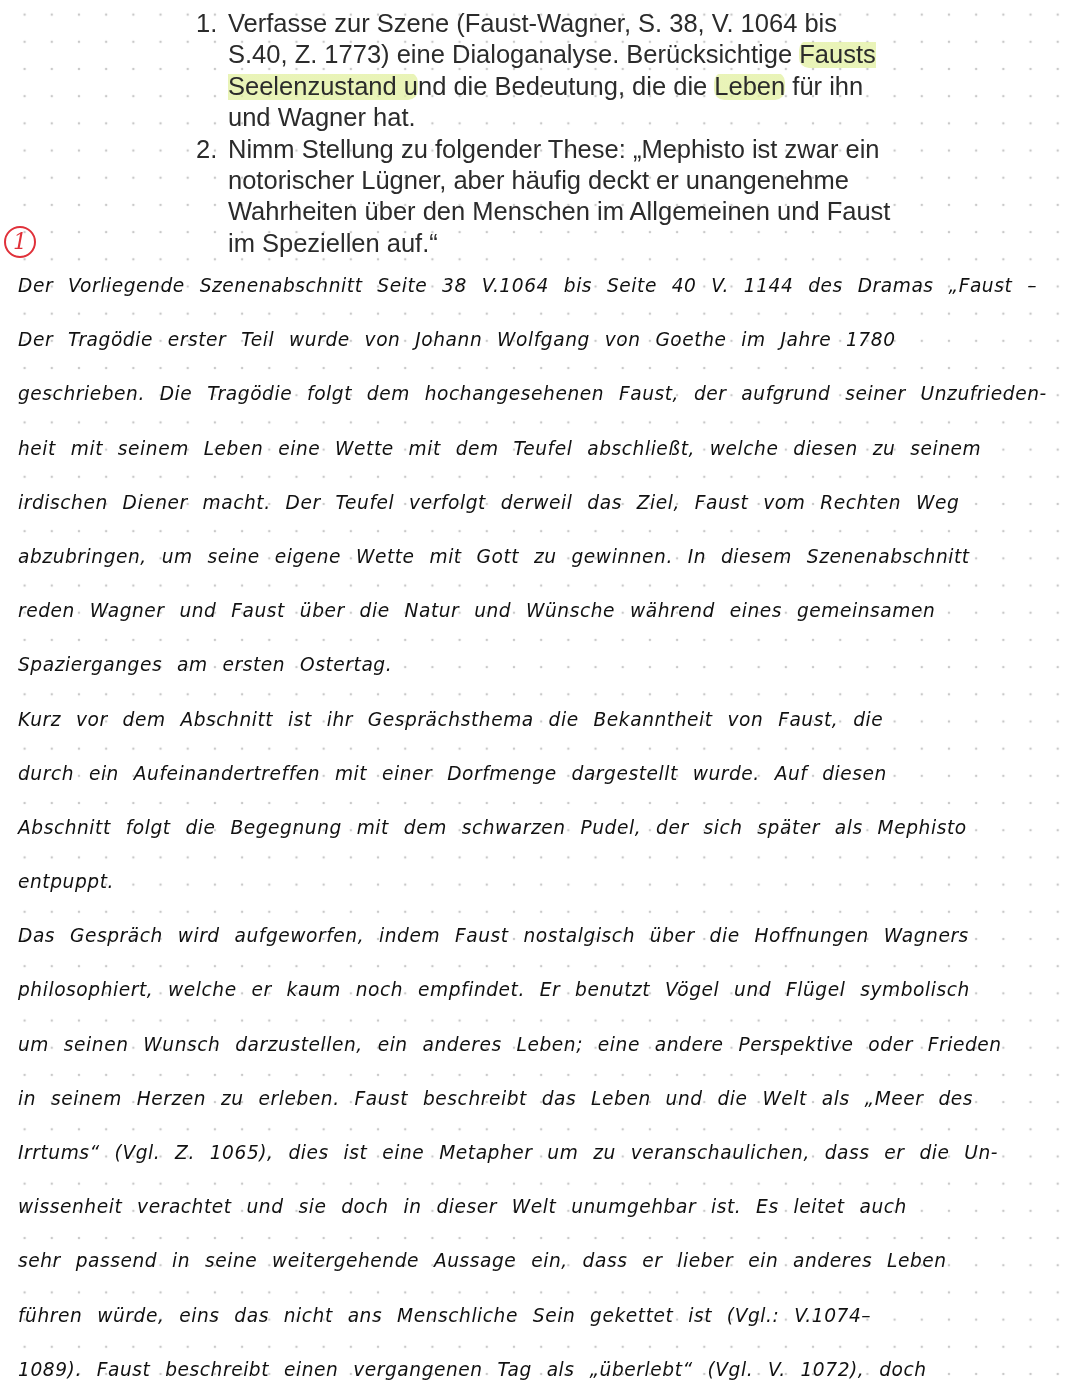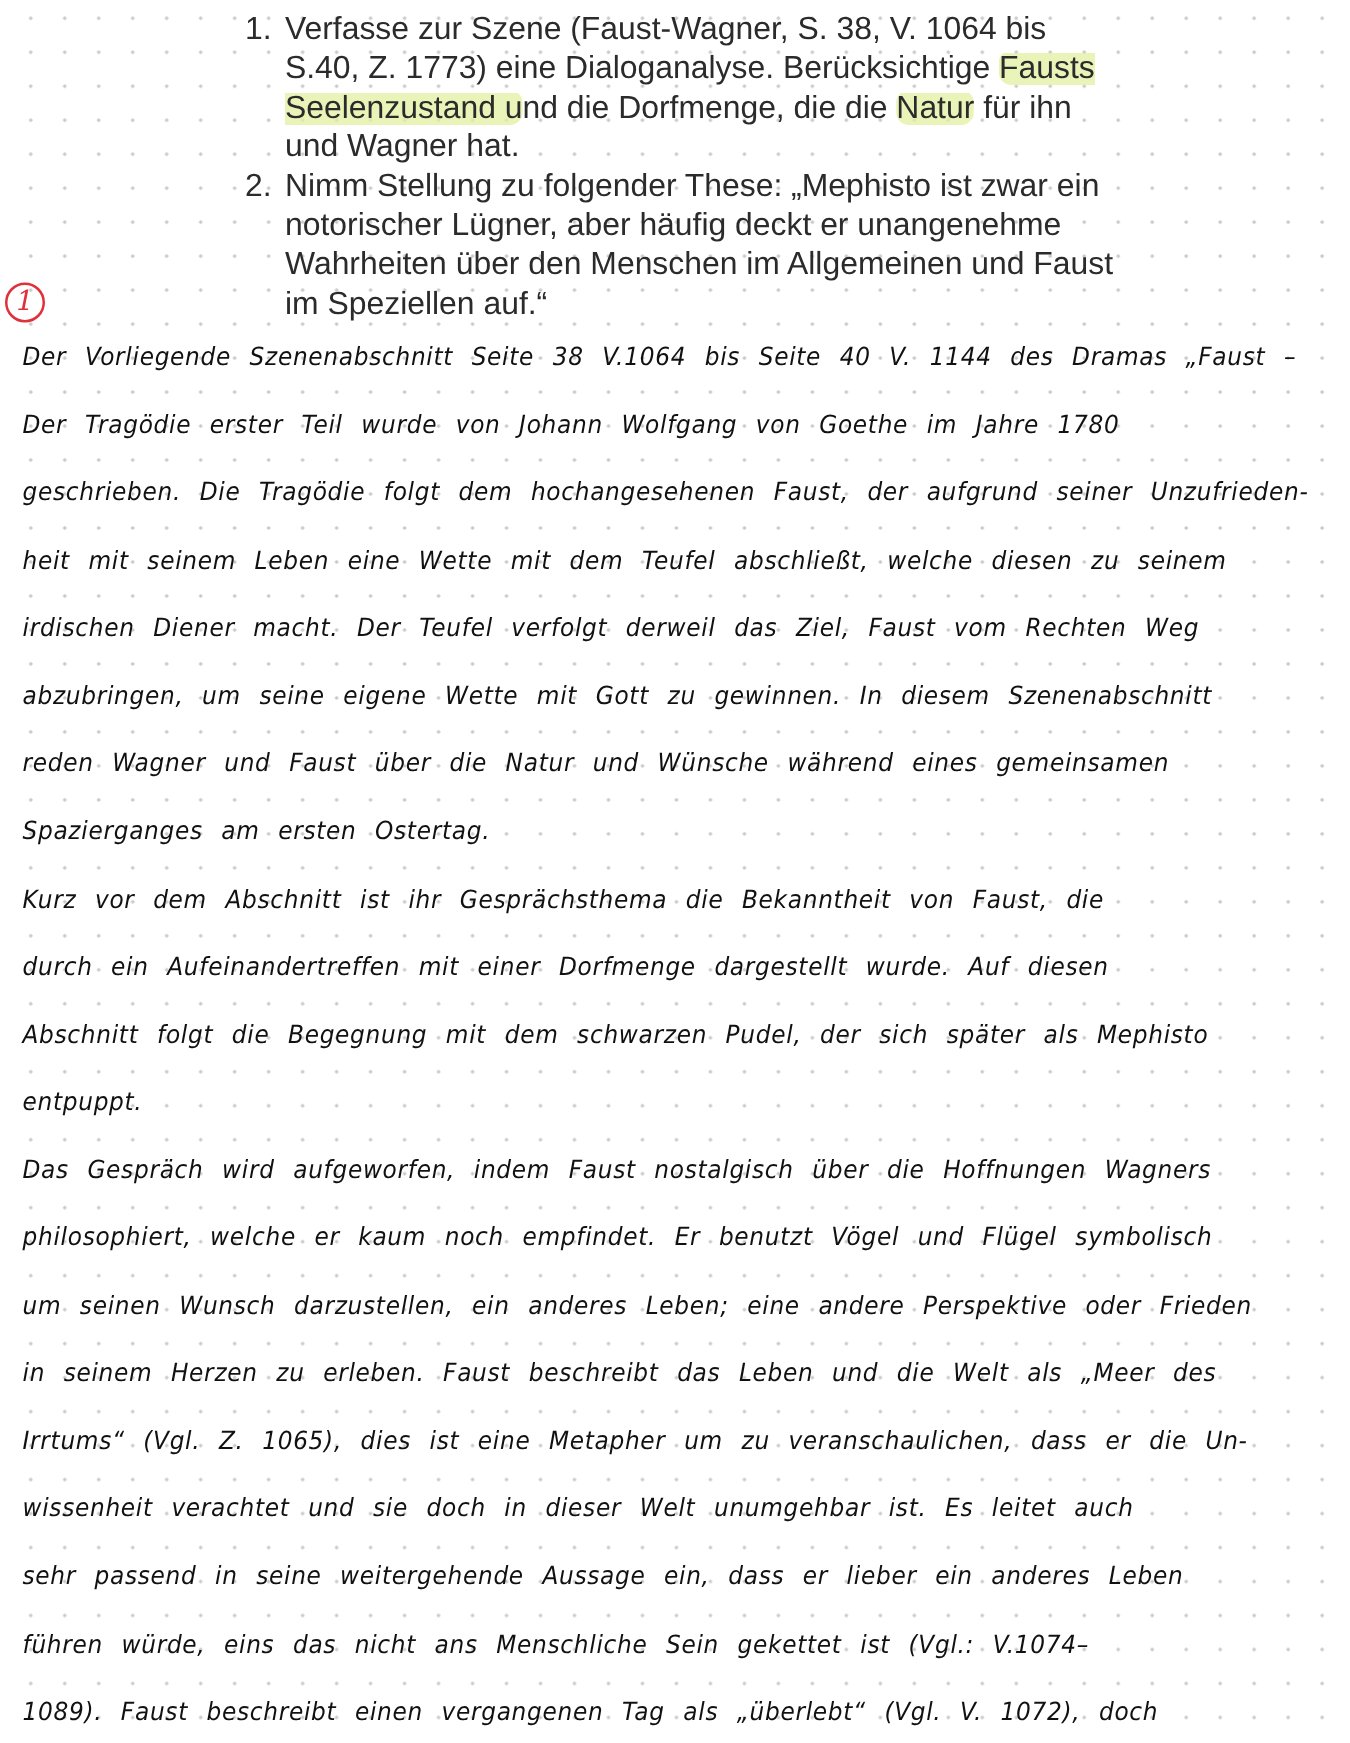--- a/index.html
+++ b/index.html
@@ -39,21 +39,21 @@
     transform: scaleX(0.93); transform-origin: left center;
     font-style: italic;
   }
 </style>
 </head>
 <body>
 
 <ol class="tasks">
   <li>
     <span class="num">1.</span>
-    <span>Verfasse zur Szene (Faust-Wagner, S. 38, V. 1064 bis S.40, Z. 1773) eine Dialoganalyse. Berücksichtige </span><span class="hl">Fausts Seelenzustand u</span><span>nd die Dorfmenge, die die </span><span class="hl">Natur</span><span> für ihn und Wagner hat.</span>
+    <span>Verfasse zur Szene (Faust-Wagner, S. 38, V. 1064 bis S.40, Z. 1773) eine Dialoganalyse. Berücksichtige </span><span class="hl">Fausts Seelenzustand u</span><span>nd die Bedeutung, die die </span><span class="hl">Leben</span><span> für ihn und Wagner hat.</span>
   </li>
   <li>
     <span class="num">2.</span>
     <span>Nimm Stellung zu folgender These: „Mephisto ist zwar ein notorischer Lügner, aber häufig deckt er unangenehme Wahrheiten über den Menschen im Allgemeinen und Faust im Speziellen auf.“</span>
   </li>
 </ol>
 
 <div class="marker">1</div>
 
 <div class="essay">

